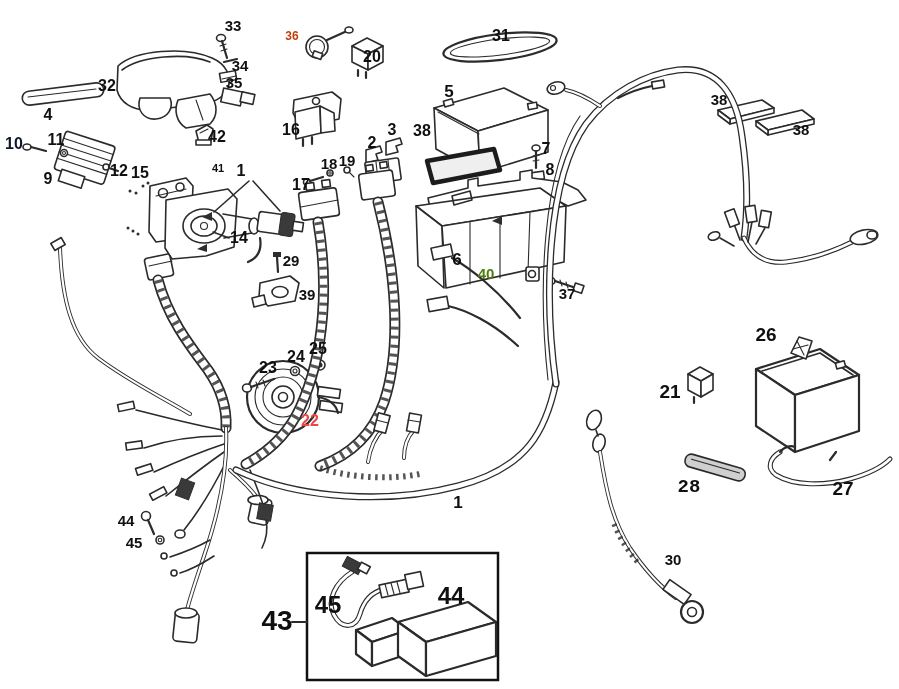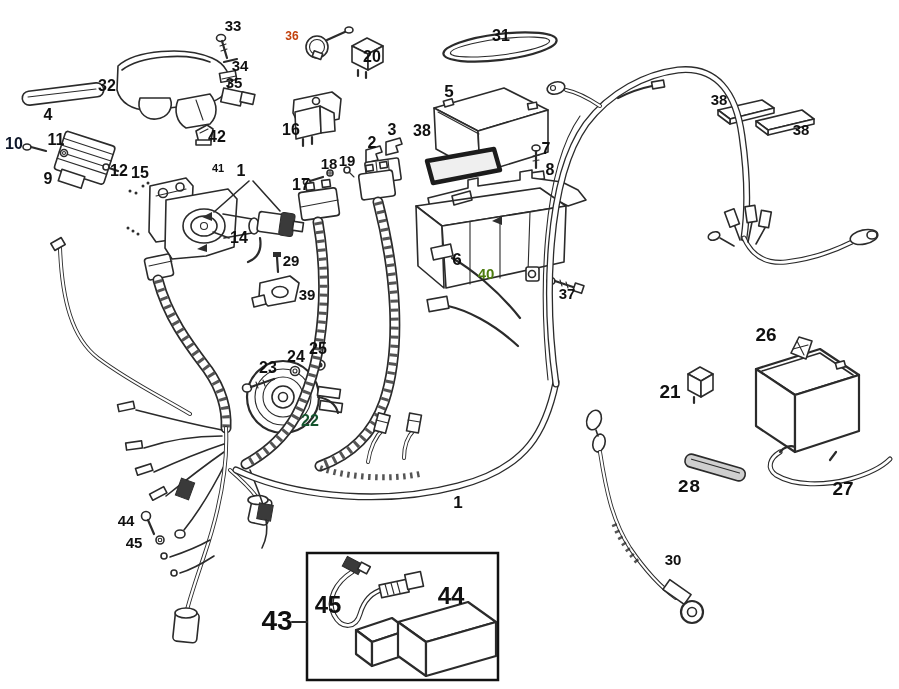--- a/index.html
+++ b/index.html
@@ -432,21 +432,21 @@
       <div class="part-label" style="left: 119px; top: 172px; font-size: 16px; color: rgb(16, 16, 16);">12</div>
       <div class="part-label" style="left: 241px; top: 172px; font-size: 16px; color: rgb(16, 16, 16);">1</div>
       <div class="part-label" style="left: 239px; top: 239px; font-size: 16px; color: rgb(16, 16, 16);">14</div>
       <div class="part-label" style="left: 140px; top: 174px; font-size: 16px; color: rgb(16, 16, 16);">15</div>
       <div class="part-label" style="left: 291px; top: 131px; font-size: 16px; color: rgb(16, 16, 16);">16</div>
       <div class="part-label" style="left: 301px; top: 186px; font-size: 16px; color: rgb(16, 16, 16);">17</div>
       <div class="part-label" style="left: 329px; top: 164px; font-size: 15px; color: rgb(16, 16, 16);">18</div>
       <div class="part-label" style="left: 347px; top: 161px; font-size: 15px; color: rgb(16, 16, 16);">19</div>
       <div class="part-label" style="left: 372px; top: 58px; font-size: 16px; color: rgb(16, 16, 16);">20</div>
       <div class="part-label" style="left: 670px; top: 392px; font-size: 19px; color: rgb(16, 16, 16);">21</div>
-      <div class="part-label" style="left: 310px; top: 422px; font-size: 16px; color: #14532d;">22</div>
+      <div class="part-label" style="left: 310px; top: 422px; font-size: 16px; color: #ef4444;">22</div>
       <div class="part-label" style="left: 268px; top: 369px; font-size: 16px; color: rgb(16, 16, 16);">23</div>
       <div class="part-label" style="left: 296px; top: 358px; font-size: 16px; color: rgb(16, 16, 16);">24</div>
       <div class="part-label" style="left: 318px; top: 350px; font-size: 16px; color: rgb(16, 16, 16);">25</div>
       <div class="part-label" style="left: 766px; top: 335px; font-size: 19px; color: rgb(16, 16, 16);">26</div>
       <div class="part-label" style="left: 843px; top: 489px; font-size: 19px; color: rgb(16, 16, 16);">27</div>
       <div class="part-label" style="left: 689px; top: 488px; font-size: 19px; color: rgb(16, 16, 16); font-family: Liberation Mono, monospace;">28</div>
       <div class="part-label" style="left: 291px; top: 261px; font-size: 15px; color: rgb(16, 16, 16);">29</div>
       <div class="part-label" style="left: 673px; top: 560px; font-size: 15px; color: rgb(16, 16, 16);">30</div>
       <div class="part-label" style="left: 501px; top: 37px; font-size: 16px; color: rgb(16, 16, 16);">31</div>
       <div class="part-label" style="left: 107px; top: 87px; font-size: 16px; color: rgb(16, 16, 16);">32</div>

